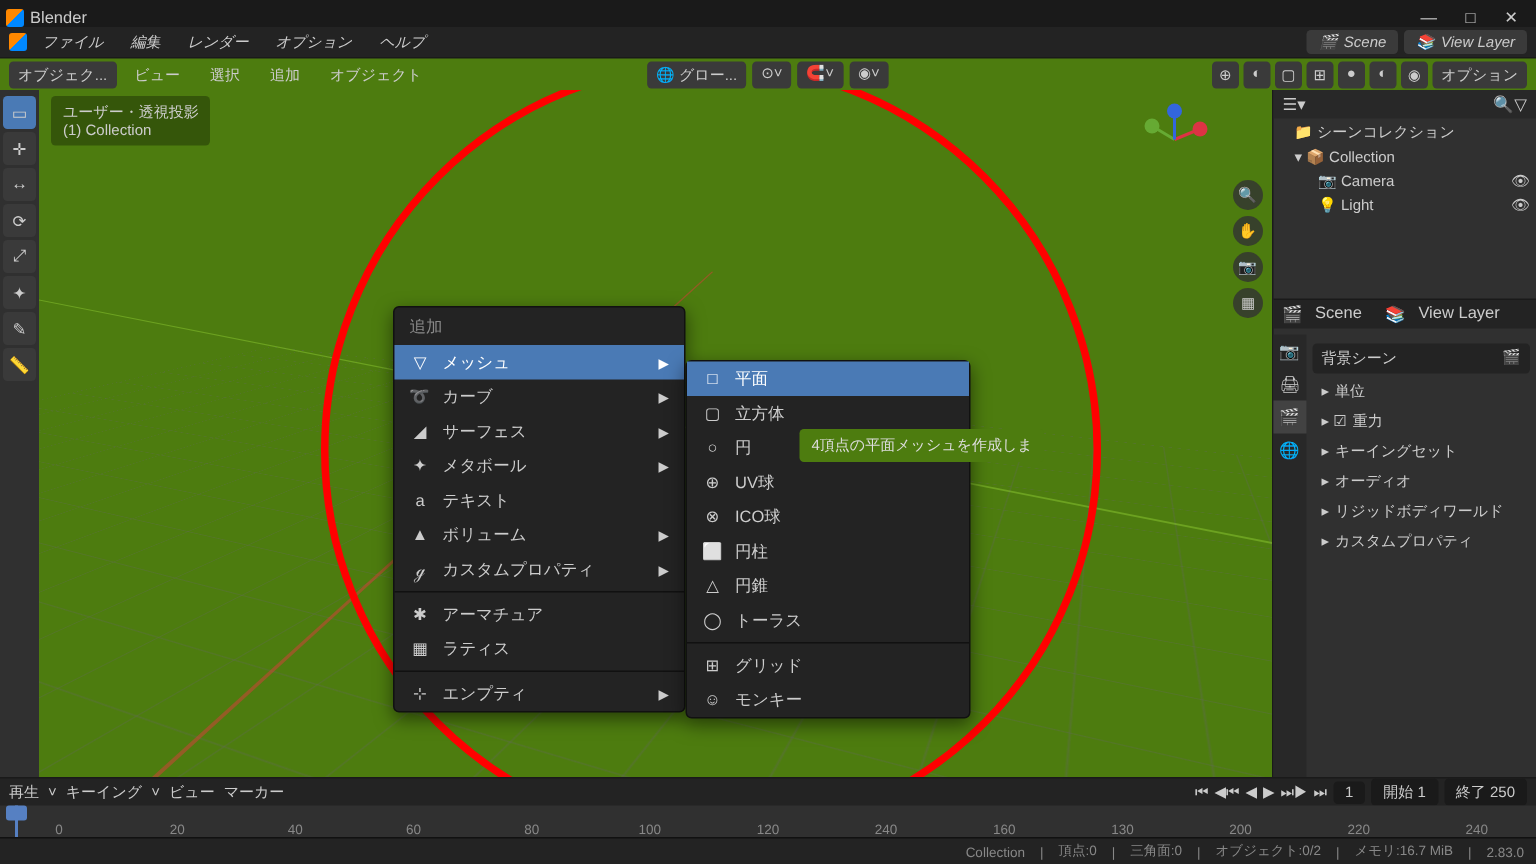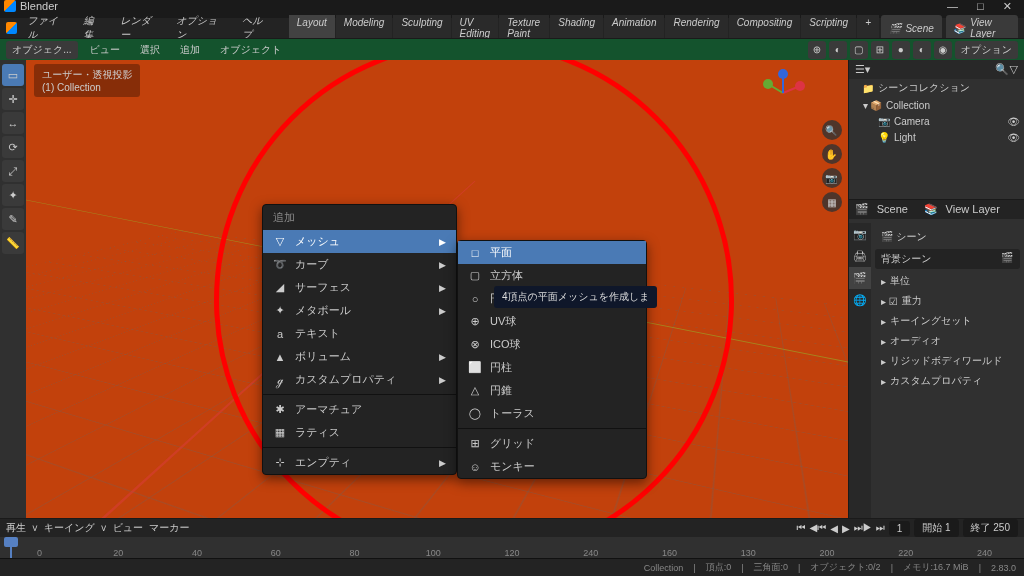--- a/index.html
+++ b/index.html
@@ -1,34 +1,34 @@
 <!DOCTYPE html>
 <html><head>
 <meta charset="utf-8">
 <style>
 * { margin: 0; padding: 0; box-sizing: border-box; font-family: sans-serif; }
 body { width: 1024px; height: 576px; background: #393939; color: #ccc; font-size: 11px; overflow: hidden; position: relative; }
-.titlebar { background: #1a1a1a; height: 18px; display: flex; align-items: flex-start; justify-content: space-between; padding: 0 4px; }
+.titlebar { background: #1a1a1a; height: 18px; display: flex; align-items: flex-end; justify-content: space-between; padding: 0 4px; }
 .titlebar-left { display: flex; align-items: center; gap: 4px; }
 .titlebar-logo { width: 12px; height: 12px; background: linear-gradient(135deg,#f80 50%,#08f 50%); border-radius: 2px; }
 .titlebar-ctrls span { padding: 0 8px; cursor: pointer; }
 .menubar { background: #232323; height: 20px; display: flex; align-items: center; gap: 2px; padding: 0 6px; font-style: italic; }
 .menubar-item { padding: 2px 8px; cursor: pointer; font-size: 10px; }
 .workspace-tabs { display: flex; gap: 1px; margin-left: 8px; }
 .ws-tab { padding: 2px 8px; background: #2a2a2a; font-size: 10px; cursor: pointer; }
 .ws-tab.active { background: #424242; }
 .menubar-right { margin-left: auto; display: flex; gap: 4px; }
 .pill { background: #3a3a3a; padding: 2px 8px; border-radius: 3px; display: flex; align-items: center; gap: 4px; font-size: 10px; }
-.toolbar { background: #14532d; height: 22px; display: flex; align-items: center; gap: 4px; padding: 0 6px; border-top: 1px solid #1a1a1a; }
+.toolbar { background: #4d7c0f; height: 22px; display: flex; align-items: center; gap: 4px; padding: 0 6px; border-top: 1px solid #1a1a1a; }
 .tb-item { padding: 2px 6px; background: #3a3a3a; border-radius: 3px; font-size: 10px; cursor: pointer; }
 .main { display: flex; height: 458px; }
 .left-tools { width: 26px; background: #303030; display: flex; flex-direction: column; gap: 2px; padding: 4px 2px; }
 .tool-btn { width: 22px; height: 22px; background: #3a3a3a; border-radius: 3px; display: flex; align-items: center; justify-content: center; cursor: pointer; }
 .tool-btn.active { background: #4a7ab5; }
-.viewport { flex: 1; background: #c2410c; position: relative; overflow: hidden; }
+.viewport { flex: 1; background: #4d7c0f; position: relative; overflow: hidden; }
 .vp-header { position: absolute; top: 4px; left: 8px; background: rgba(0,0,0,.3); padding: 4px 8px; border-radius: 3px; font-size: 10px; }
 .gizmo { position: absolute; top: 8px; right: 40px; width: 50px; height: 50px; }
 .vp-right-tools { position: absolute; top: 60px; right: 6px; display: flex; flex-direction: column; gap: 4px; }
 .vp-rtool { width: 20px; height: 20px; background: rgba(50,50,50,.8); border-radius: 50%; display: flex; align-items: center; justify-content: center; cursor: pointer; font-size: 10px; }
 .gridfloor { position: absolute; width: 200%; height: 200%; top: -30%; left: -50%; background-image: linear-gradient(rgba(100,100,100,.3) 1px,transparent 1px),linear-gradient(90deg,rgba(100,100,100,.3) 1px,transparent 1px); background-size: 60px 60px; transform: perspective(600px) rotateX(65deg) rotateZ(25deg); }
 .axis-y { position: absolute; width: 200%; height: 2px; background: rgba(140,200,50,.5); top: 48%; left: -50%; transform: perspective(600px) rotateX(65deg) rotateZ(25deg); }
 .axis-x { position: absolute; width: 2px; height: 200%; background: rgba(220,60,60,.5); top: -50%; left: 40%; transform: perspective(600px) rotateX(65deg) rotateZ(25deg); }
 .right-panel { width: 176px; background: #303030; border-left: 1px solid #1a1a1a; display: flex; flex-direction: column; }
 .outliner { flex: 0 0 140px; border-bottom: 1px solid #1a1a1a; overflow: hidden; }
 .out-hdr { background: #282828; padding: 3px 6px; display: flex; align-items: center; }
@@ -55,21 +55,21 @@
 
 .ctx { position: absolute; background: #232323; border: 1px solid #111; border-radius: 4px; box-shadow: 0 4px 12px rgba(0,0,0,.5); }
 .ctx-main { left: 262px; top: 204px; width: 195px; }
 .ctx-sub { left: 457px; top: 240px; width: 190px; }
 .ctx-title { padding: 5px 10px; color: #888; font-size: 11px; }
 .ctx-item { padding: 4px 10px; display: flex; align-items: center; gap: 8px; cursor: pointer; font-size: 11px; }
 .ctx-item.hover { background: #4a7ab5; color: #fff; }
 .ctx-item .arrow { margin-left: auto; font-size: 9px; }
 .ctx-sep { height: 1px; background: #111; margin: 3px 0; }
 .ctx-icon { width: 14px; display: inline-flex; justify-content: center; }
-.tooltip { position: absolute; left: 494px; top: 286px; background: #0f172a; color: #ddd; padding: 4px 8px; border-radius: 3px; font-size: 10px; }
+.tooltip { position: absolute; left: 533px; top: 286px; background: #4d7c0f; color: #ddd; padding: 4px 8px; border-radius: 3px; font-size: 10px; }
 .red-circle { position: absolute; left: 188px; top: -20px; width: 520px; height: 520px; border: 5px solid #f00; border-radius: 50%; pointer-events: none; }
 .toolbar-center { position:absolute; left:50%; transform:translateX(-50%); display:flex; gap:4px; }
 .toolbar-right { margin-left:auto; display:flex; gap:3px; }
 .hdr-icon { width:18px; height:18px; background:#3a3a3a; border-radius:3px; display:flex; align-items:center; justify-content:center; cursor:pointer; font-size:10px; }
 </style>
 </head>
 <body>
 
 <div class="titlebar">
  <div class="titlebar-left">
@@ -83,51 +83,44 @@
  </div>
 </div>
 
 <div class="menubar">
  <span class="titlebar-logo"></span>
  <span class="menubar-item">ファイル</span>
  <span class="menubar-item">編集</span>
  <span class="menubar-item">レンダー</span>
  <span class="menubar-item">オプション</span>
  <span class="menubar-item">ヘルプ</span>
- <div class="workspace-tabs">
-  <span class="ws-tab active">Layout</span>
-  <span class="ws-tab">Modeling</span>
-  <span class="ws-tab">Sculpting</span>
-  <span class="ws-tab">UV Editing</span>
-  <span class="ws-tab">Texture Paint</span>
-  <span class="ws-tab">Shading</span>
-  <span class="ws-tab">Animation</span>
-  <span class="ws-tab">Rendering</span>
-  <span class="ws-tab">Compositing</span>
-  <span class="ws-tab">Scripting</span>
-  <span class="ws-tab">+</span>
- </div>
  <div class="menubar-right">
   <div class="pill">
         <span>🎬</span>
         <span>Scene</span>
       </div>
   <div class="pill">
         <span>📚</span>
         <span>View Layer</span>
       </div>
  </div>
 </div>
 
 <div class="toolbar" style="position:relative">
  <span class="tb-item">オブジェク...</span>
  <span class="menubar-item">ビュー</span>
  <span class="menubar-item">選択</span>
  <span class="menubar-item">追加</span>
  <span class="menubar-item">オブジェクト</span>
+ <div class="toolbar-center">
+  <span class="tb-item">🌐 <span>グロー...</span></span>
+  <span class="tb-item">⊙˅</span>
+  <span class="tb-item">🧲˅</span>
+  <span class="tb-item">◉˅</span>
+ </div>
  <div class="toolbar-right">
   <span class="hdr-icon">⊕</span>
   <span class="hdr-icon">◐</span>
   <span class="hdr-icon">▢</span>
   <span class="hdr-icon">⊞</span>
   <span class="hdr-icon">●</span>
   <span class="hdr-icon">◐</span>
   <span class="hdr-icon">◉</span>
   <span class="tb-item">オプション</span>
  </div>
@@ -204,21 +197,20 @@
         <span>View Layer</span>
   </div>
   <div class="properties">
    <div class="prop-tabs">
     <div class="prop-tab">📷</div>
     <div class="prop-tab">🖨</div>
     <div class="prop-tab active">🎬</div>
     <div class="prop-tab">🌐</div>
    </div>
    <div class="prop-content">
-    <div style="padding:3px 6px">🎬 <span>シーン</span></div>
     <div class="prop-field">
             <span>背景シーン</span>
             <span>🎬</span>
           </div>
     <div class="prop-group">▸ <span>単位</span></div>
     <div class="prop-group">▸ ☑ <span>重力</span></div>
     <div class="prop-group">▸ <span>キーイングセット</span></div>
     <div class="prop-group">▸ <span>オーディオ</span></div>
     <div class="prop-group">▸ <span>リジッドボディワールド</span></div>
     <div class="prop-group">▸ <span>カスタムプロパティ</span></div>

